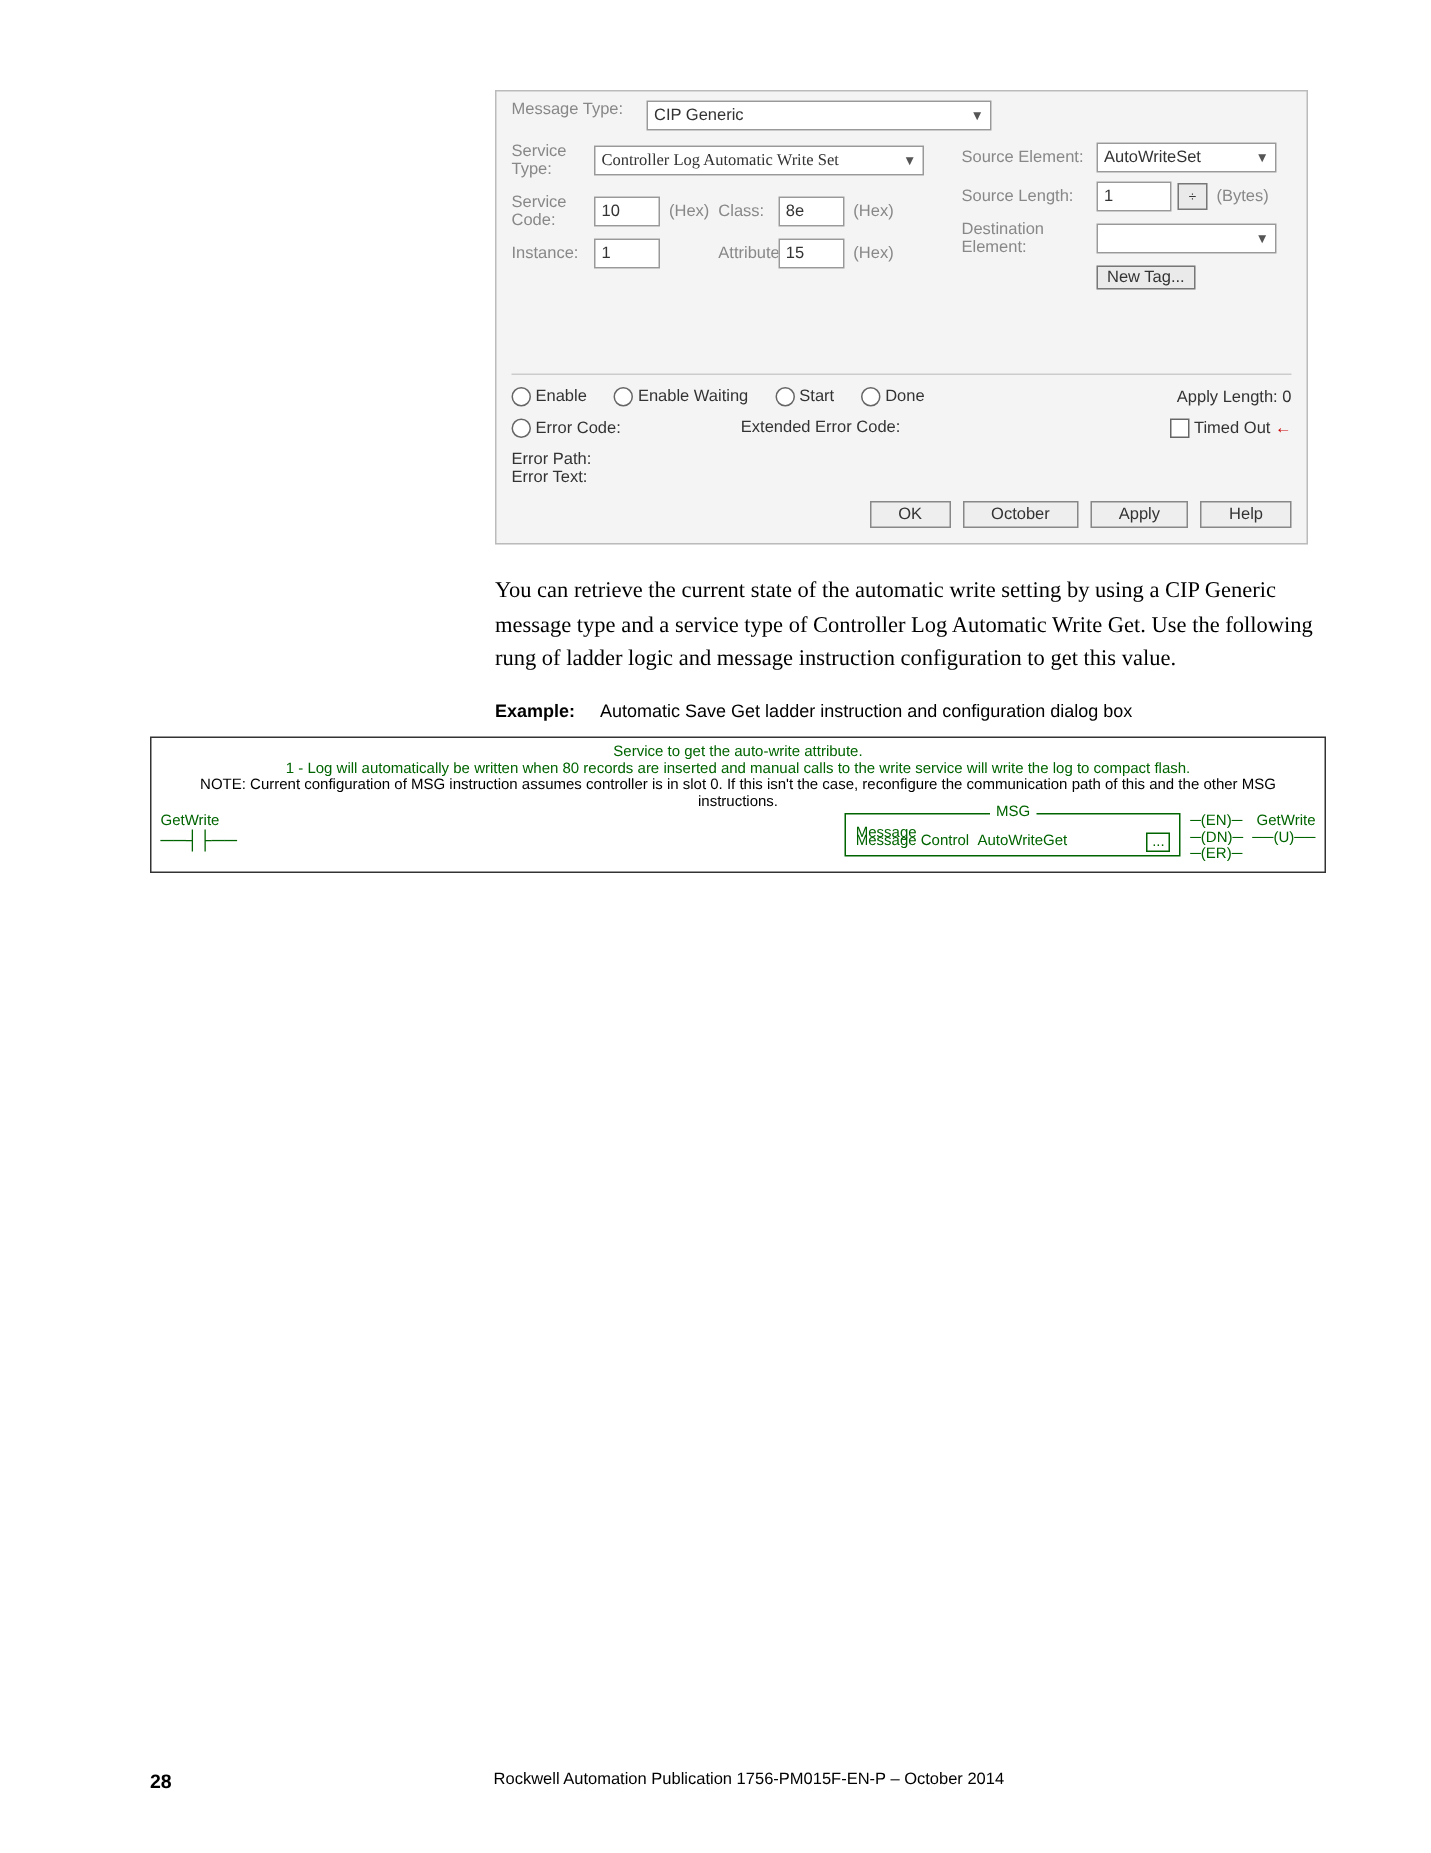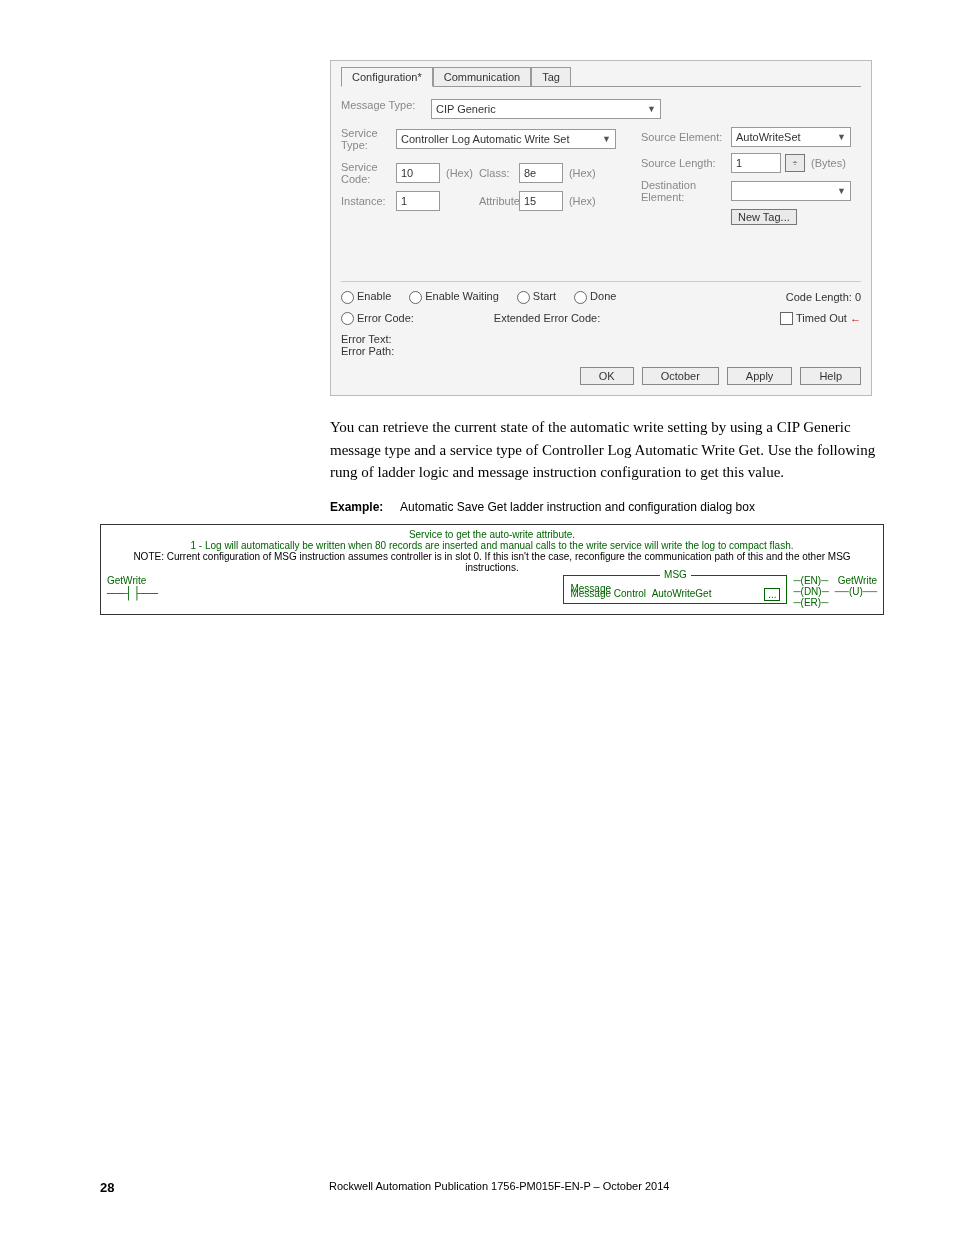--- a/index.html
+++ b/index.html
@@ -149,39 +149,34 @@
   .pub { flex:1; text-align:center; }
   .newtag { border:1px solid #777; background:#eaeaea; padding:1px 6px; display:inline-block;}
   .small-btn { border:1px solid #777; background:#eaeaea; width:18px; height:16px; display:inline-flex;align-items:center;justify-content:center;font-size:9px;margin-left:4px;}
 </style>
 </head>
 <body>
 
 <div class="page">
 
   <div class="dialog">
-    <div class="tabs">
-      <div class="tab active">Configuration*</div>
-      <div class="tab">Communication</div>
-      <div class="tab">Tag</div>
-    </div>
 
     <div class="row">
       <span class="label" style="width:90px;">Message Type:</span>
       <div class="field" style="width:220px;">
         <span>CIP Generic</span>
         <span class="dropdown-arrow">▼</span>
       </div>
     </div>
 
     <div class="section-top">
       <div class="left-col">
         <div class="grid-row">
           <span class="lbl" style="width:55px;">Service Type:</span>
-          <div class="field" style="width:210px;">
+          <div class="field" style="width:210px;font-family:Liberation Serif, serif;">
             <span>Controller Log Automatic Write Set</span>
             <span class="dropdown-arrow">▼</span>
           </div>
         </div>
         <div class="grid-row" style="margin-top:10px;">
           <span class="lbl" style="width:55px;">Service Code:</span>
           <div class="field" style="width:34px;">
               <span>10</span>
             </div>
           <span class="hex">(Hex)</span>
@@ -234,32 +229,32 @@
         </div>
       </div>
     </div>
 
     <div class="status-row">
       <span><span class="radio"></span><span>Enable</span></span>
       <span><span class="radio"></span><span>Enable Waiting</span></span>
       <span><span class="radio"></span><span>Start</span></span>
       <span><span class="radio"></span><span>Done</span></span>
       <span style="margin-left:auto;">
-        <span>Code Length:</span>
+        <span>Apply Length:</span>
         <span>0</span>
       </span>
     </div>
 
     <div class="row" style="margin-top:8px;">
       <span><span class="radio"></span><span>Error Code:</span></span>
       <span style="margin-left:80px;">Extended Error Code:</span>
       <span style="margin-left:auto;"><span class="checkbox"></span><span>Timed Out</span> <span style="color:#c00;">←</span></span>
     </div>
+    <div>Error Path:</div>
     <div>Error Text:</div>
-    <div>Error Path:</div>
 
     <div class="buttons-row">
       <span class="btn">OK</span>
       <span class="btn">October</span>
       <span class="btn">Apply</span>
       <span class="btn">Help</span>
     </div>
   </div>
 
   <div class="body-text">You can retrieve the current state of the automatic write setting by using a CIP Generic message type and a service type of Controller Log Automatic Write Get. Use the following rung of ladder logic and message instruction configuration to get this value.</div>

